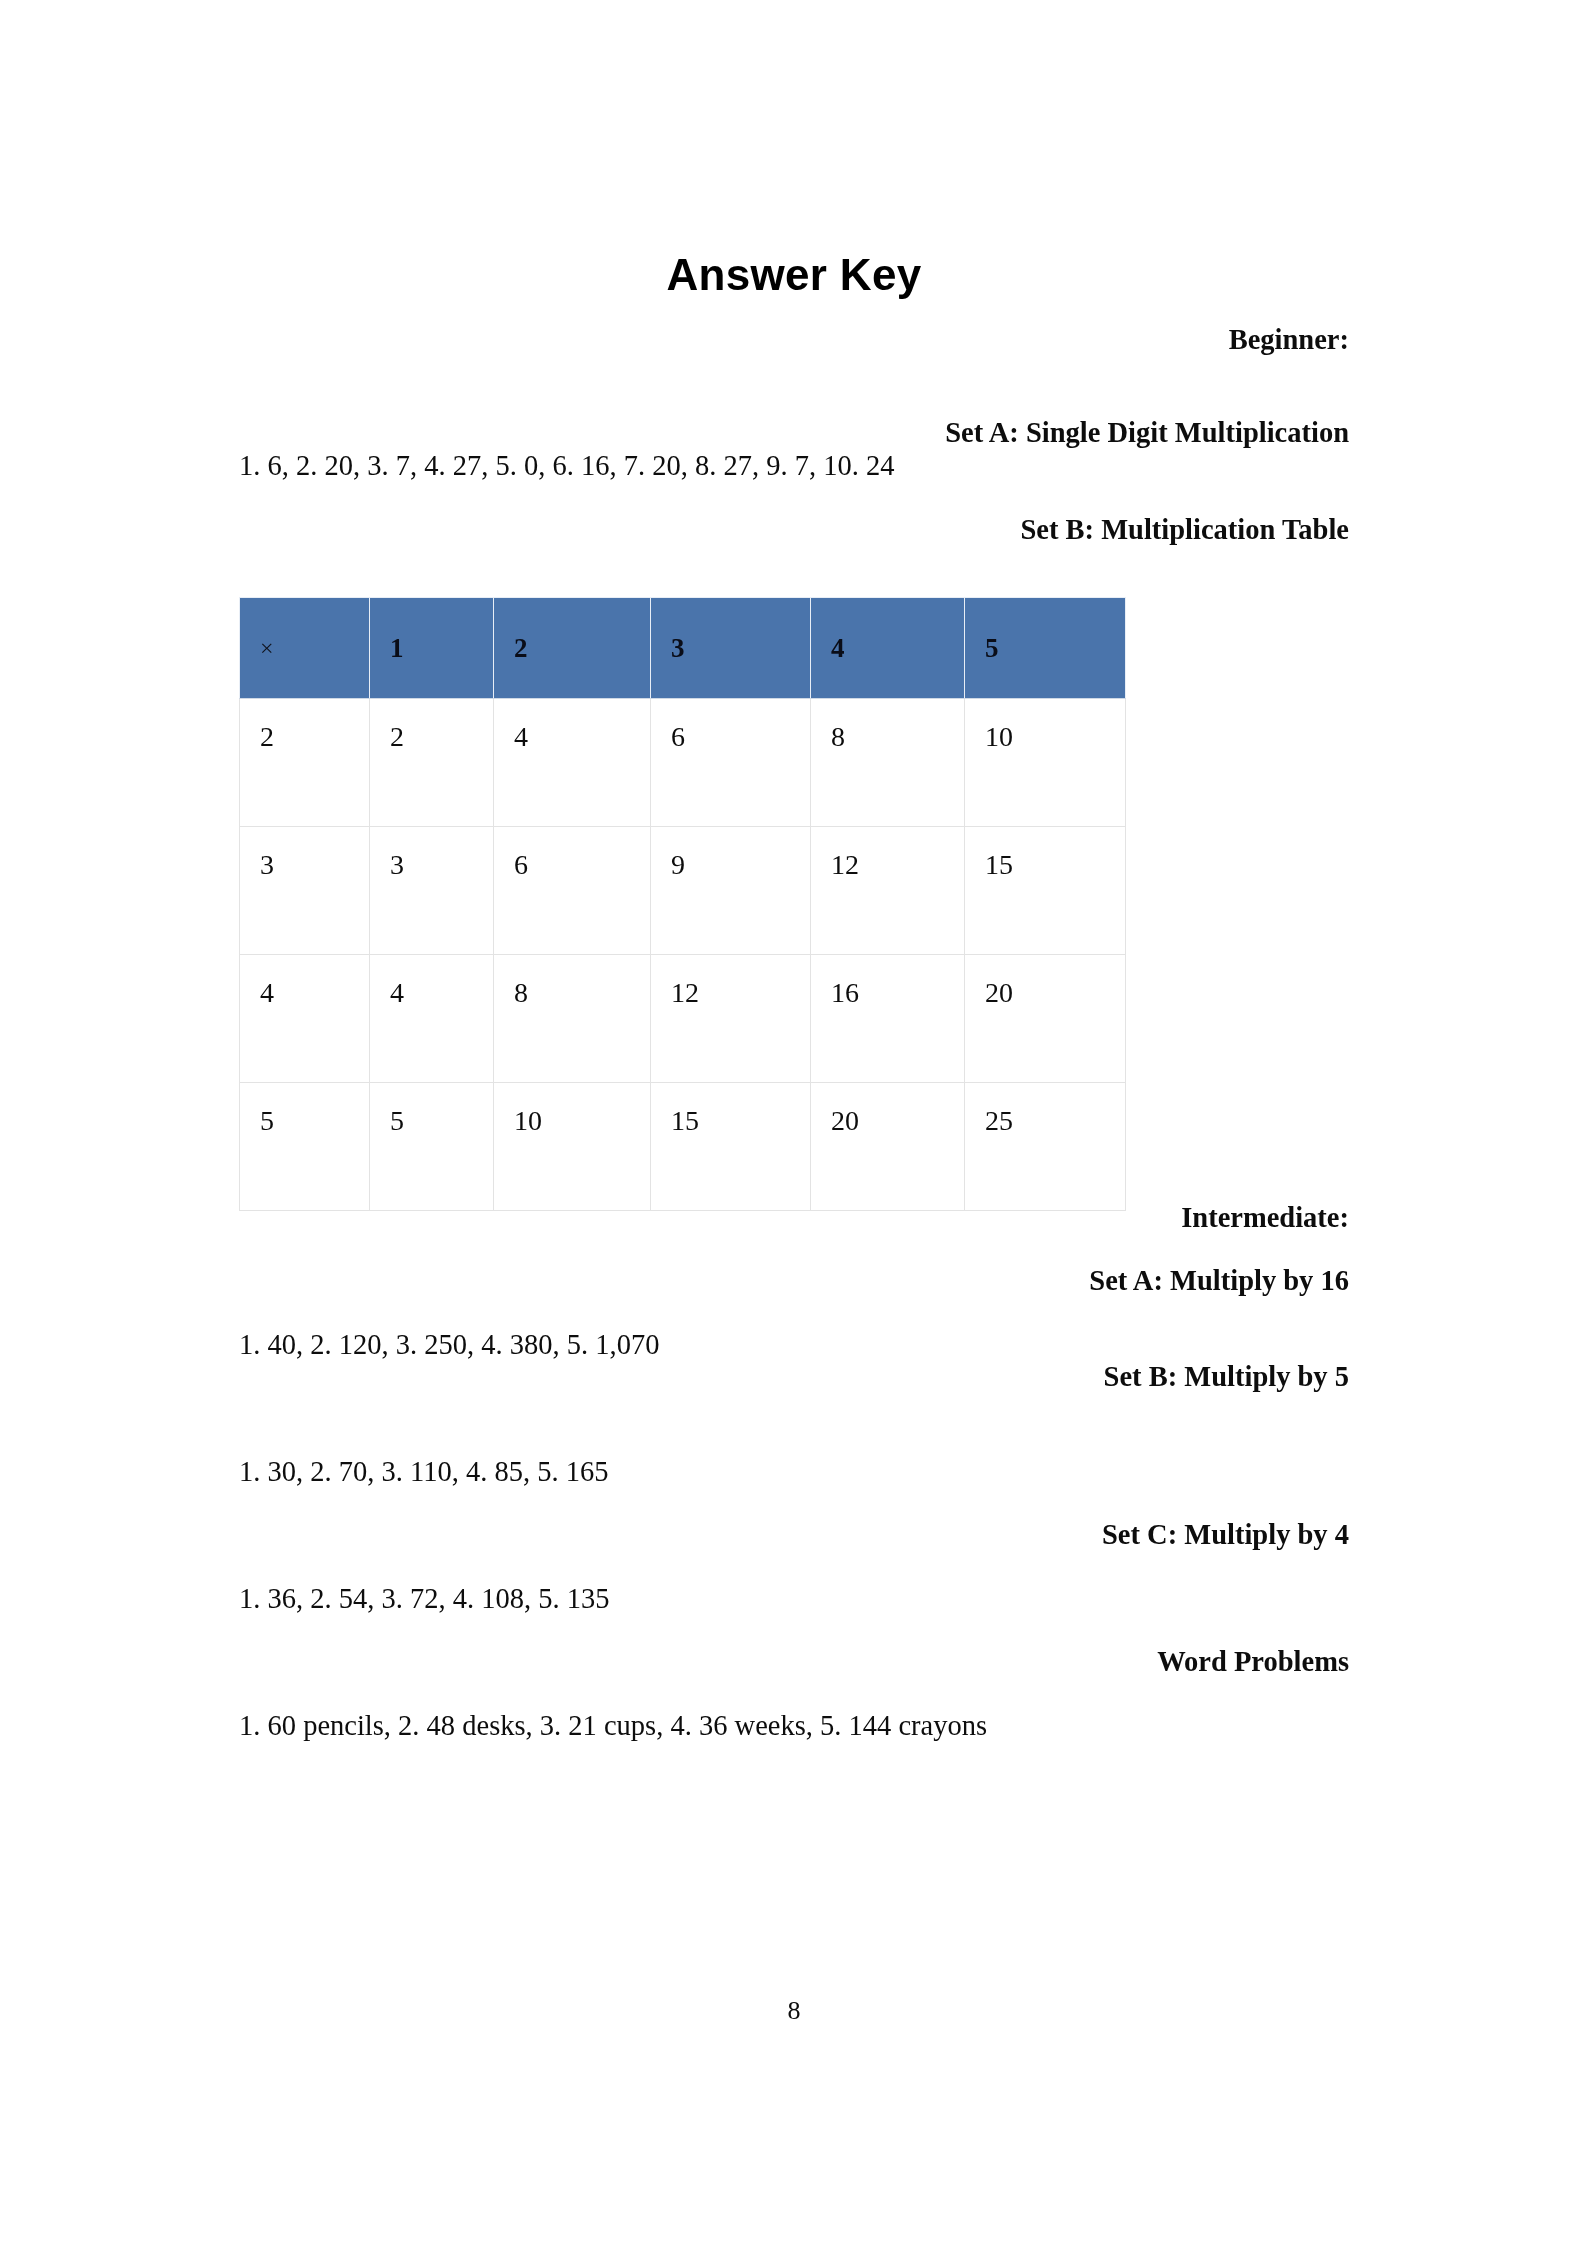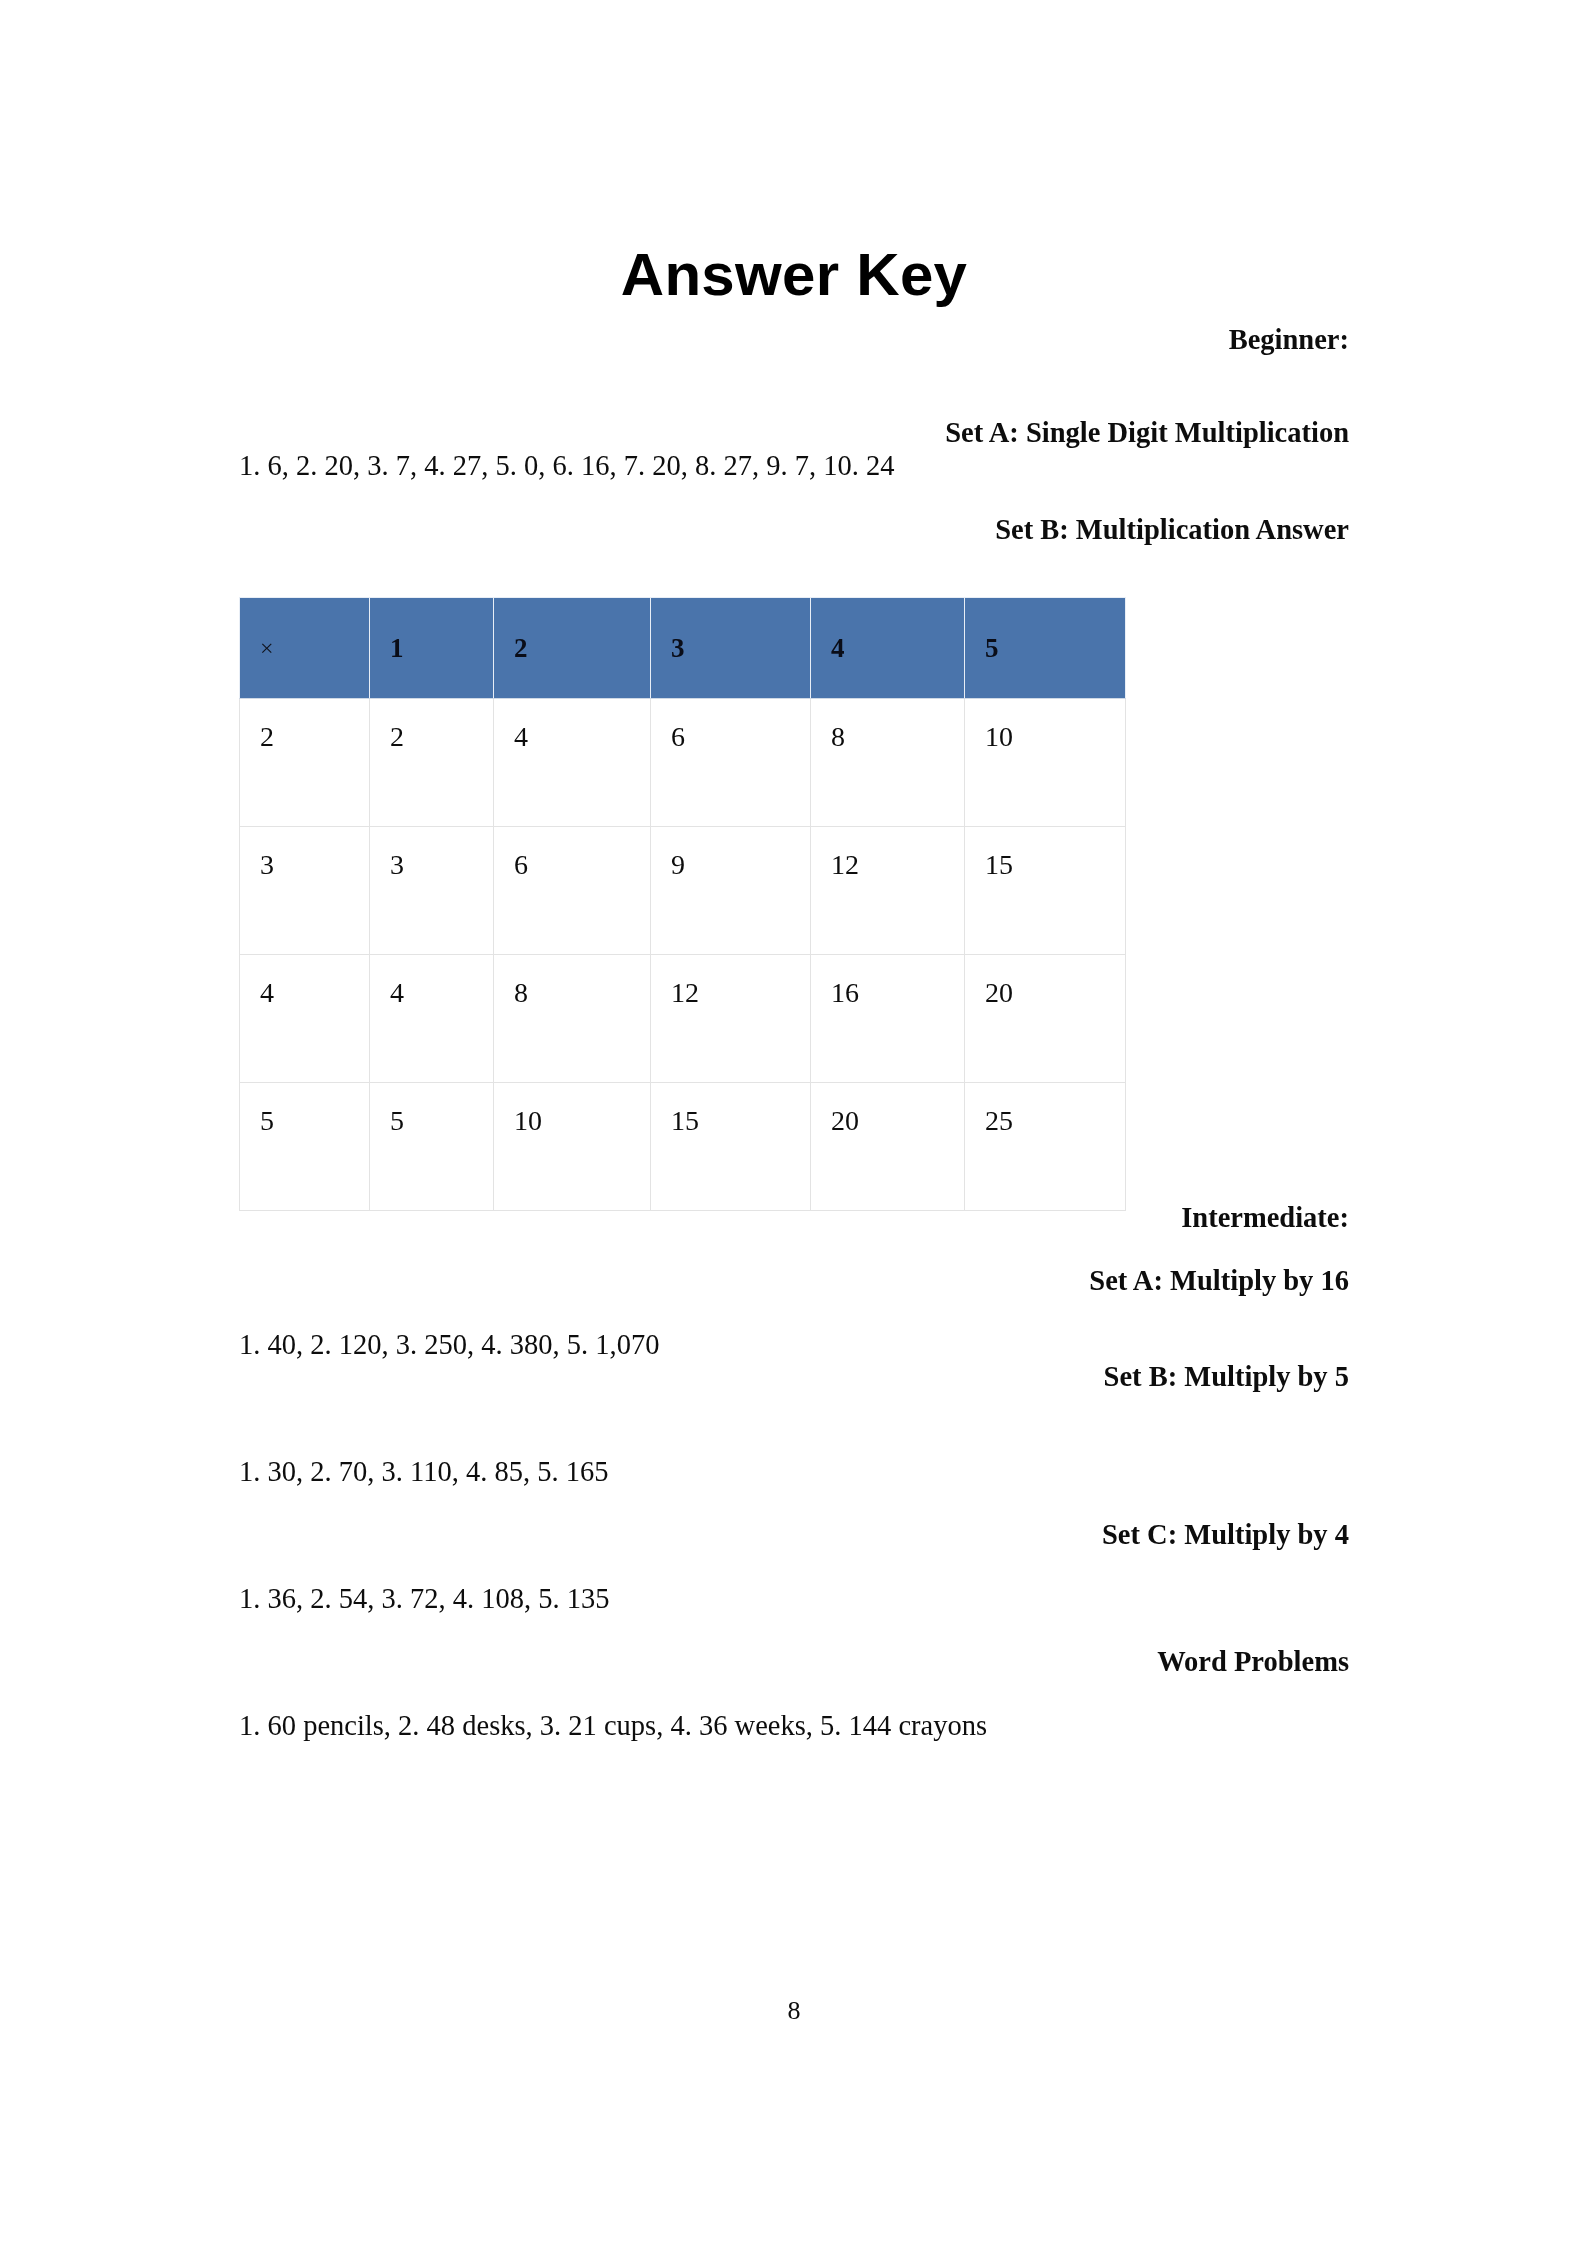--- a/index.html
+++ b/index.html
@@ -29,21 +29,21 @@
 
   
   .doc-title {
     position: absolute;
     left: 0;
     top: 249px;
     width: 1110px;
     text-align: center;
     font-family: "Liberation Sans", "DejaVu Sans", sans-serif;
     font-weight: bold;
-    font-size: 60px;
+    font-size: 44px;
     line-height: 52px;
     letter-spacing: 0.3px;
     color: #000000;
   }
 
   
   .para {
     position: absolute;
     left: 0;
     width: 1110px;
@@ -120,21 +120,21 @@
   <div class="content">
 
     <div class="doc-title">Answer Key</div>
 
     <div class="para bold" style="top:323px;">Beginner:</div>
 
     <div class="para bold" style="top:386px;margin-top:30px;">Set A: Single Digit Multiplication</div>
 
     <div class="para" style="top:449px;">1. 6, 2. 20, 3. 7, 4. 27, 5. 0, 6. 16, 7. 20, 8. 27, 9. 7, 10. 24</div>
 
-    <div class="para bold" style="top:513px;">Set B: Multiplication Answer</div>
+    <div class="para bold" style="top:513px;">Set B: Multiplication Table</div>
 
     <table class="mult-table">
       <colgroup>
         <col class="c0">
           <col class="c1">
           <col class="c2">
         <col class="c3">
           <col class="c4">
           <col class="c5">
       </colgroup>

